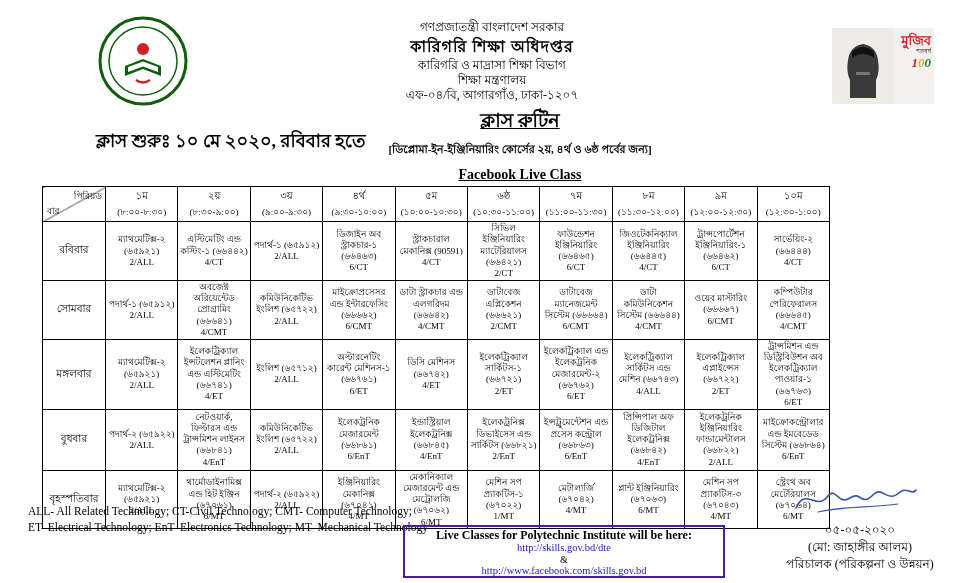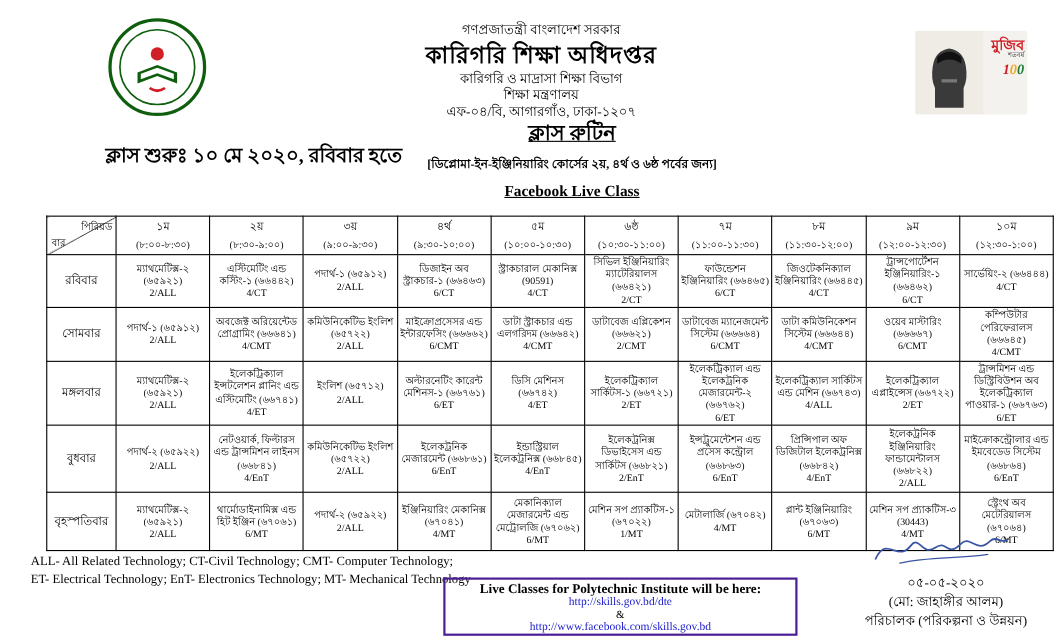--- a/index.html
+++ b/index.html
@@ -4,38 +4,38 @@
 <style>
   html,body{margin:0;padding:0;background:#e8e8e8;}
   .page{
     position:relative;width:960px;height:583px;background:#ffffff;
     font-family:"Liberation Serif","DejaVu Serif",serif;color:#000;
     margin:0 auto;overflow:hidden;
   }
   
   .hdr-center{position:absolute;left:0;right:0;top:20px;text-align:center;line-height:1.25;margin-left:24px;}
   .hdr-line-sm{font-size:12px;}
-  .hdr-org{font-size:21px;font-weight:bold;letter-spacing:1px;margin:2px 0 1px;}
+  .hdr-org{font-size:16px;font-weight:bold;letter-spacing:1px;margin:2px 0 1px;}
   .seal{position:absolute;left:98px;top:16px;width:90px;height:90px;}
   .mujib{position:absolute;left:832px;top:28px;width:102px;height:76px;background:#f4f2ee;
          overflow:hidden;border-radius:2px;}
   .mujib svg{position:absolute;left:0;top:0;}
   .mujib-txt{position:absolute;right:3px;top:6px;text-align:right;line-height:1;}
   .mujib-red{color:#d01f26;font-weight:bold;font-size:13px;margin-left:40px;}
   .mujib-blk{color:#222;font-size:6px;margin-top:1px;}
   .mujib-100{font-size:13px;font-weight:bold;font-style:italic;margin-top:2px;}
   .mujib-100 .d1{color:#d01f26}.mujib-100 .d2{color:#f2a81d}.mujib-100 .d3{color:#1b7a34}
   
   .start-note{position:absolute;left:96px;top:127px;font-size:18px;font-weight:bold;}
   .title-center{position:absolute;left:80px;right:0;top:106px;text-align:center;}
   .main-title{font-size:19px;font-weight:bold;text-decoration:underline;}
   .course-note{font-size:11px;font-weight:bold;margin-top:3px;}
   .fb-title{font-size:14px;font-weight:bold;text-decoration:underline;margin-top:7px;}
   
-  table.routine{position:absolute;left:42px;top:196px;width:916px;border-collapse:collapse;table-layout:fixed;}
+  table.routine{position:absolute;left:42px;top:186px;width:788px;border-collapse:collapse;table-layout:fixed;}
   table.routine th,table.routine td{border:1px solid #000;padding:1px 2px;vertical-align:middle;text-align:center;font-weight:normal;}
   col.daycol{width:63px;}
   thead tr{height:34px;}
   .p-name{font-size:10px;}
   .p-time{font-size:9px;}
   .corner{position:relative;padding:0;
     background:linear-gradient(to bottom right,transparent calc(50% - 0.6px),#000 50%,transparent calc(50% + 0.6px));}
   .corner-top{position:absolute;top:2px;right:3px;font-size:9px;}
   .corner-bottom{position:absolute;bottom:2px;left:4px;font-size:9px;}
   th.day{font-size:10.5px;}
@@ -349,21 +349,21 @@
           </td>
           <td>
             <div class="subj">মেটালার্জি (৬৭০৪২)</div>
             <div class="grp">4/MT</div>
           </td>
           <td>
             <div class="subj">প্লান্ট ইঞ্জিনিয়ারিং (৬৭০৬৩)</div>
             <div class="grp">6/MT</div>
           </td>
           <td>
-            <div class="subj">মেশিন সপ প্র্যাকটিস-৩ (30443)</div>
+            <div class="subj">মেশিন সপ প্র্যাকটিস-৩ (৬৭০৪৩)</div>
             <div class="grp">4/MT</div>
           </td>
           <td>
             <div class="subj">স্ট্রেংথ অব মেটেরিয়ালস (৬৭০৬৪)</div>
             <div class="grp">6/MT</div>
           </td>
         </tr>
       </tbody>
   </table>
 

